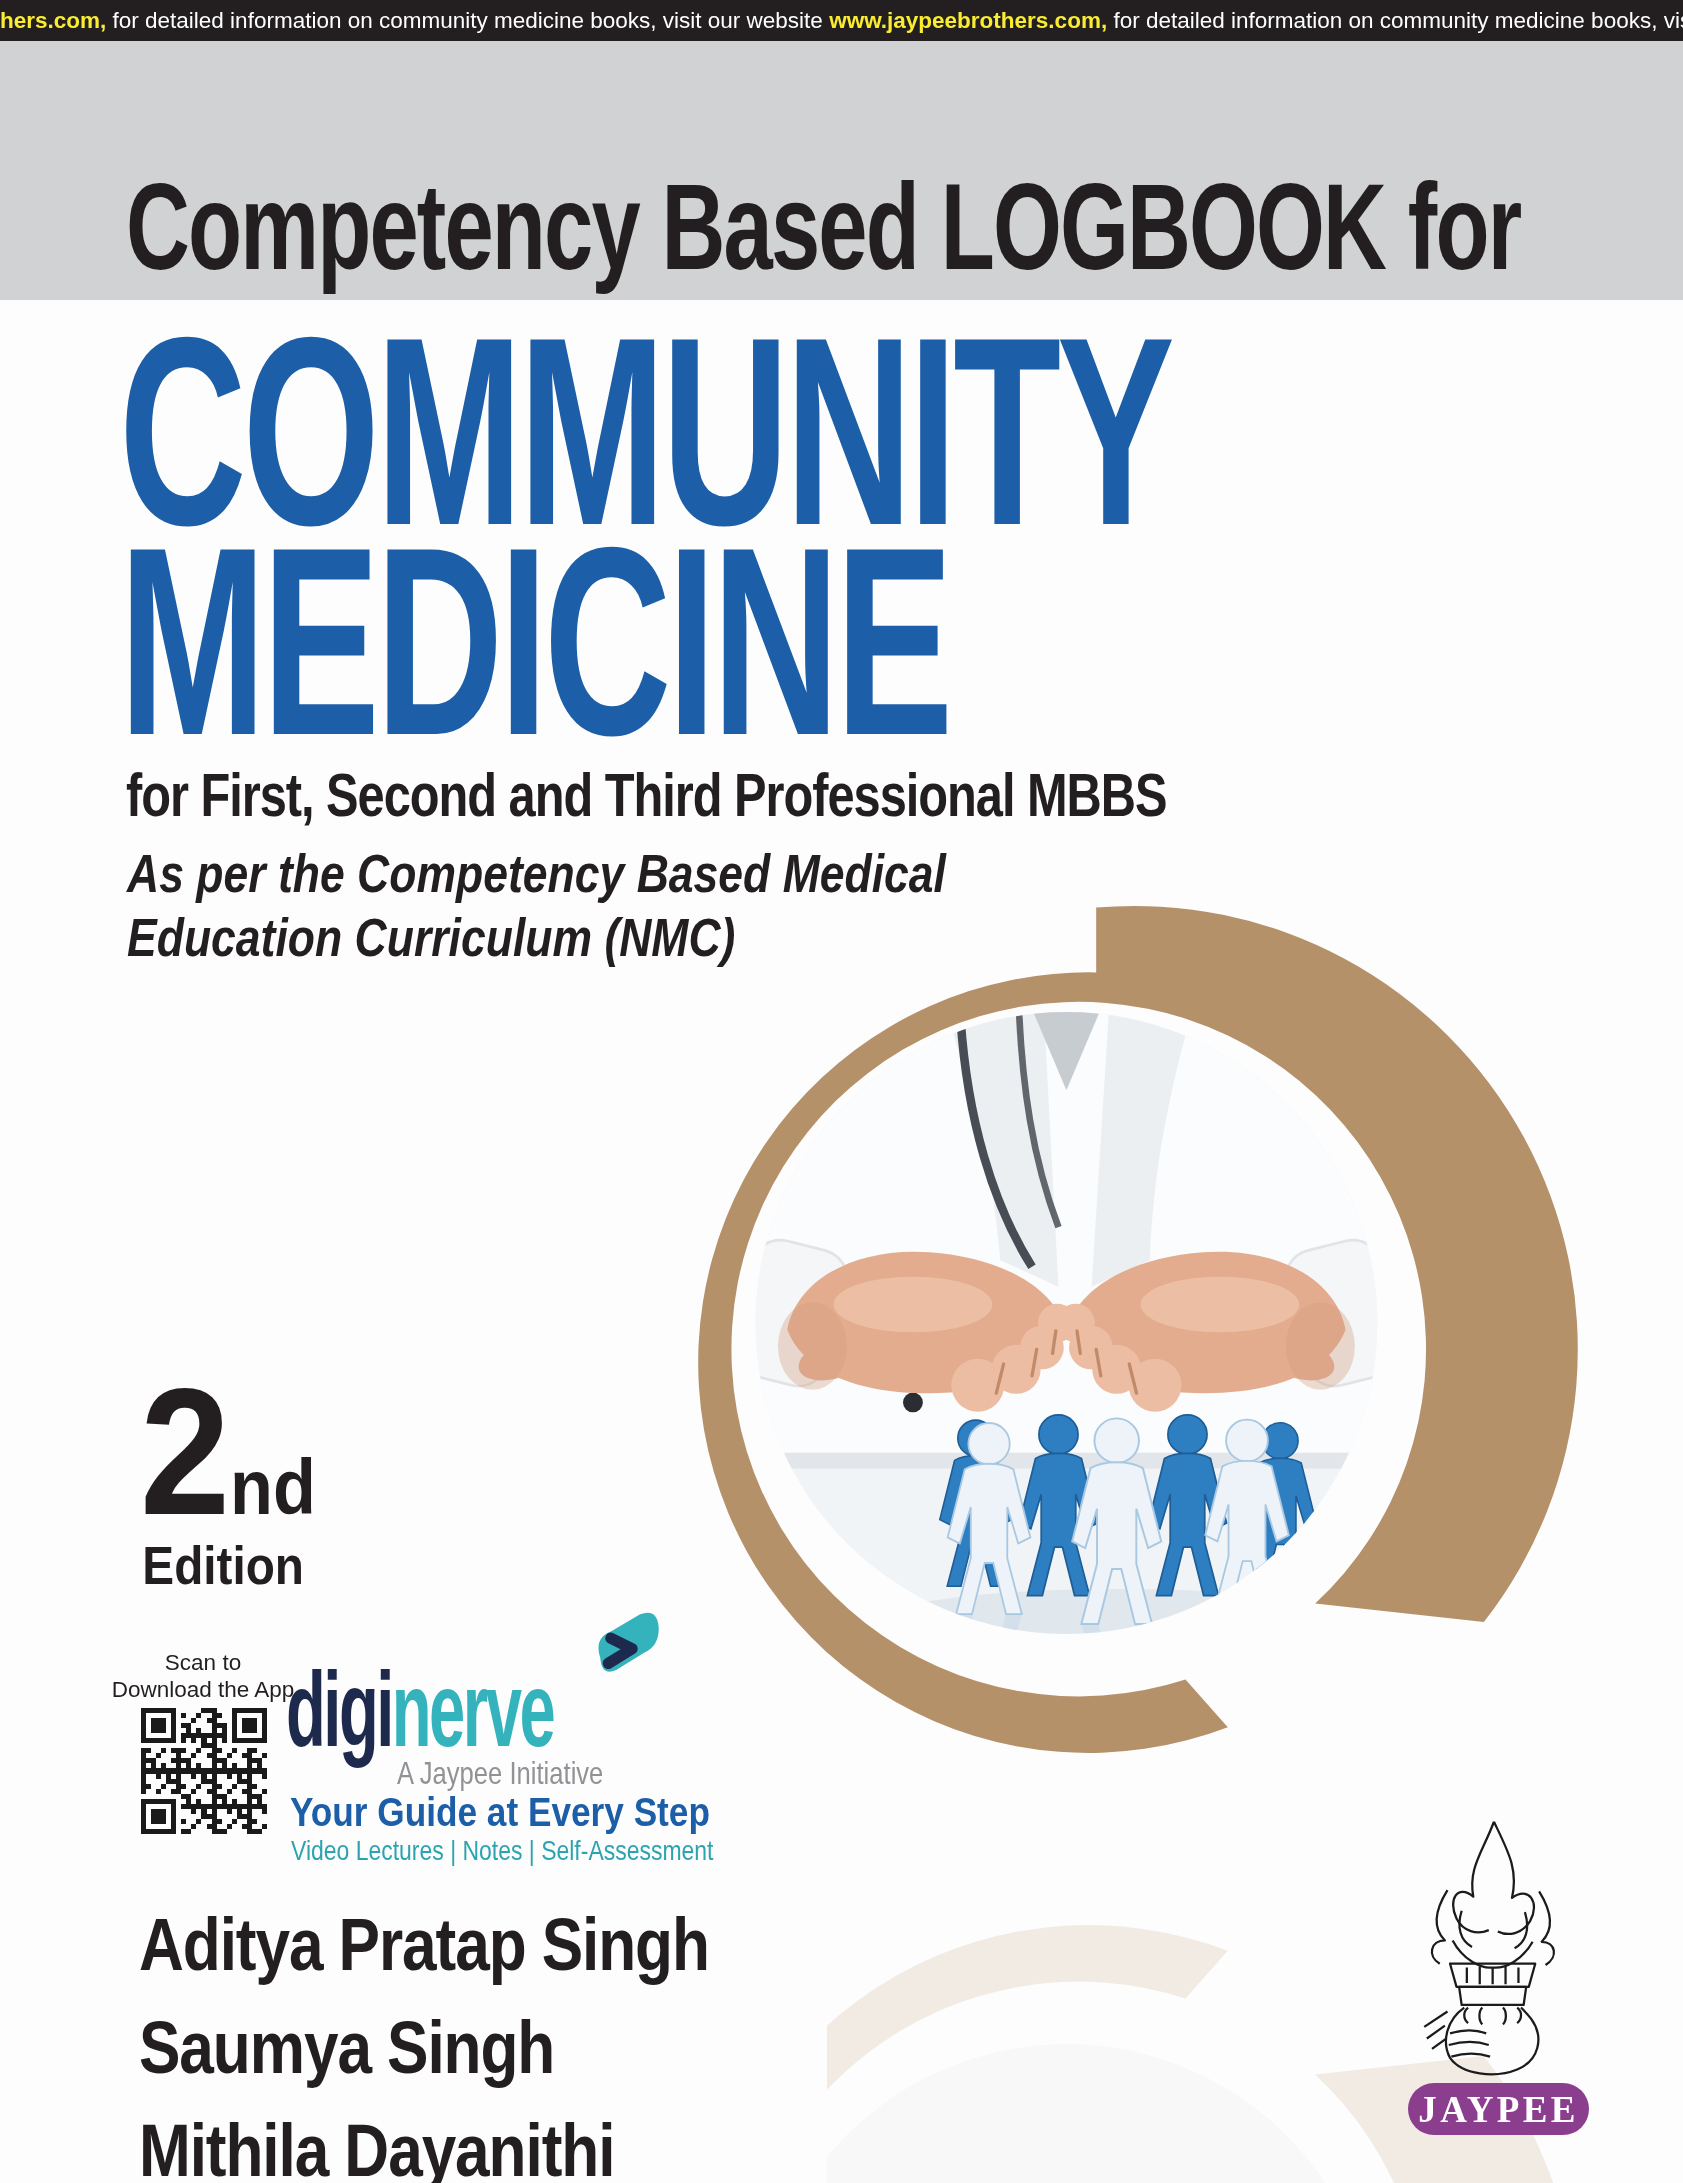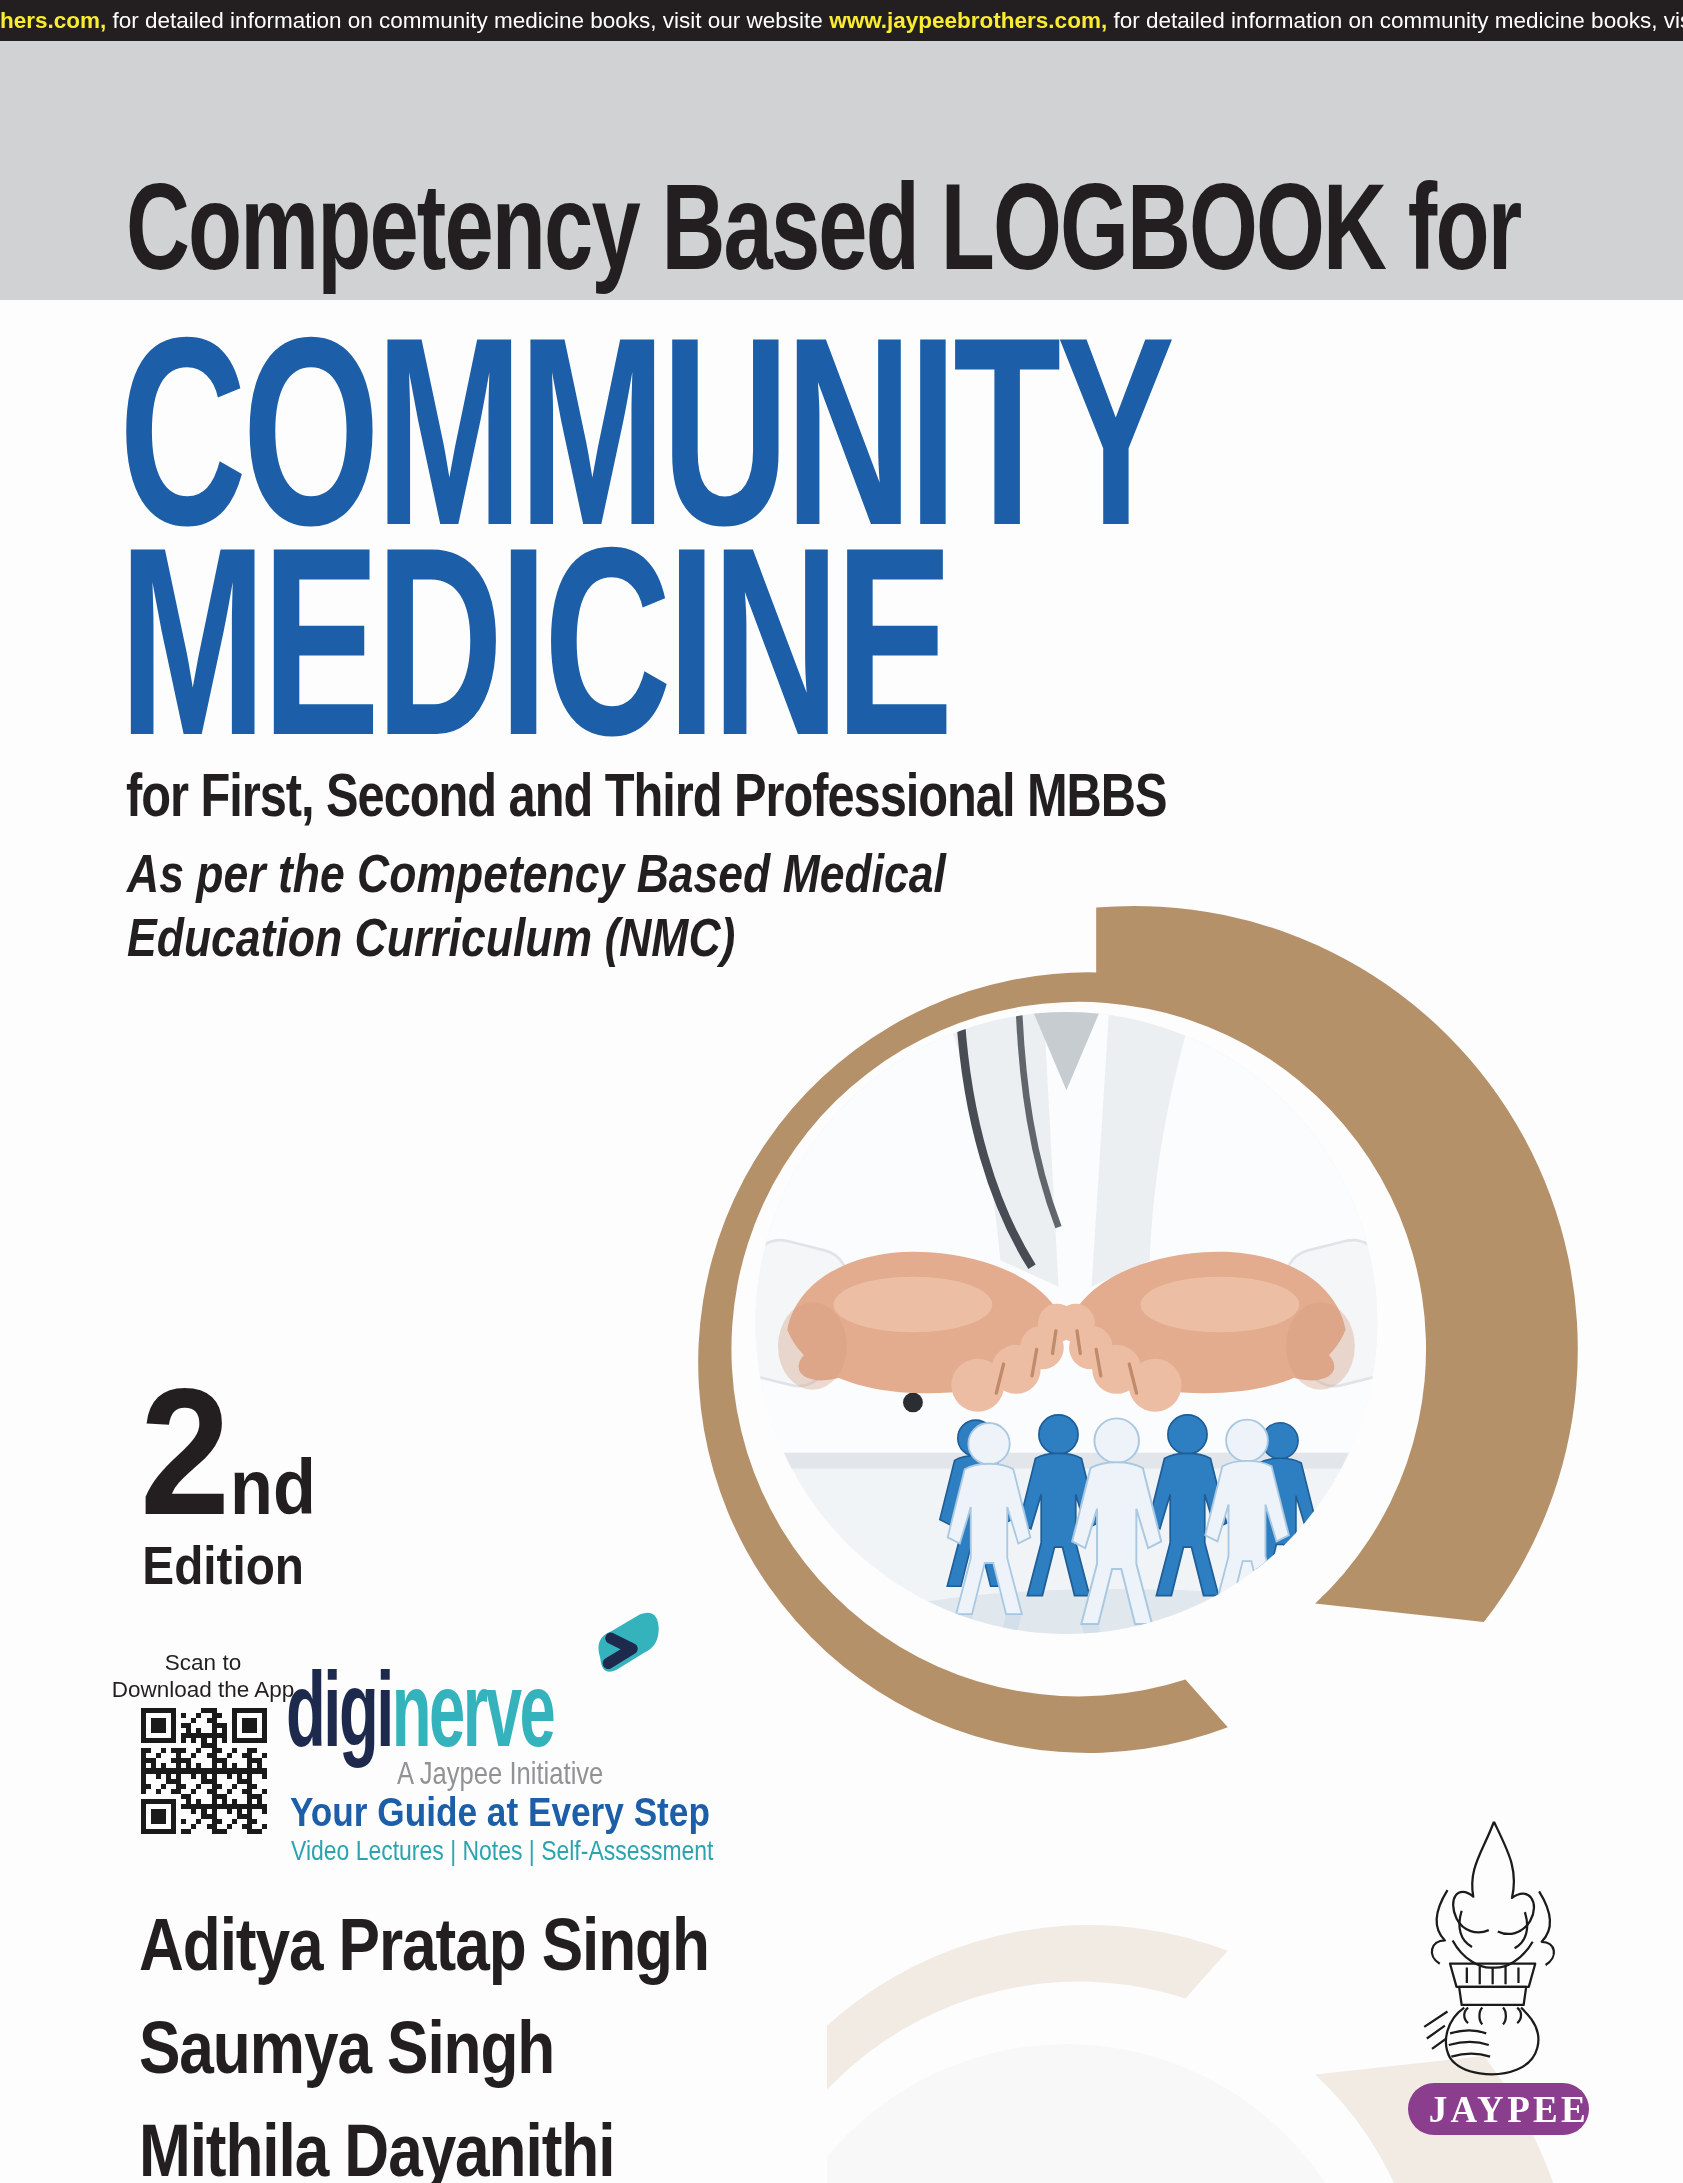--- a/index.html
+++ b/index.html
@@ -44,21 +44,21 @@
             transform:scaleX(0.88);transform-origin:left top;white-space:nowrap;}
   .dn-features{position:absolute;left:291px;top:1835px;font-size:28px;font-weight:500;color:#2ca4b0;
                transform:scaleX(0.82);transform-origin:left top;white-space:nowrap;}
   
   .authors{position:absolute;left:139px;top:1893px;}
   .author{font-size:74px;font-weight:700;line-height:103px;letter-spacing:-1.3px;
           transform:scaleX(0.84);transform-origin:left top;white-space:nowrap;}
   
   .torch{position:absolute;left:1383px;top:1814px;width:218px;height:271px;}
   .jaypee-pill{position:absolute;left:1408px;top:2083px;width:181px;height:52px;background:#8b3e8e;
-               border-radius:26.5px;display:flex;align-items:center;justify-content:flex-end;}
+               border-radius:26.5px;display:flex;align-items:center;justify-content:center;}
   .jaypee-pill span{color:#ffffff;font-family:"Liberation Serif","DejaVu Serif",serif;
                     font-size:37px;font-weight:700;letter-spacing:3.3px;}
   .artwork{position:absolute;left:0;top:0;width:1683px;height:2183px;pointer-events:none;}
 </style>
 </head>
 <body>
 
 <div id="page">
 
   <div class="ticker"><span class="url">hers.com,</span><span> for detailed information on community medicine books, visit our website </span><span class="url">www.jaypeebrothers.com,</span><span> for detailed information on community medicine books, visit our websites</span></div>

